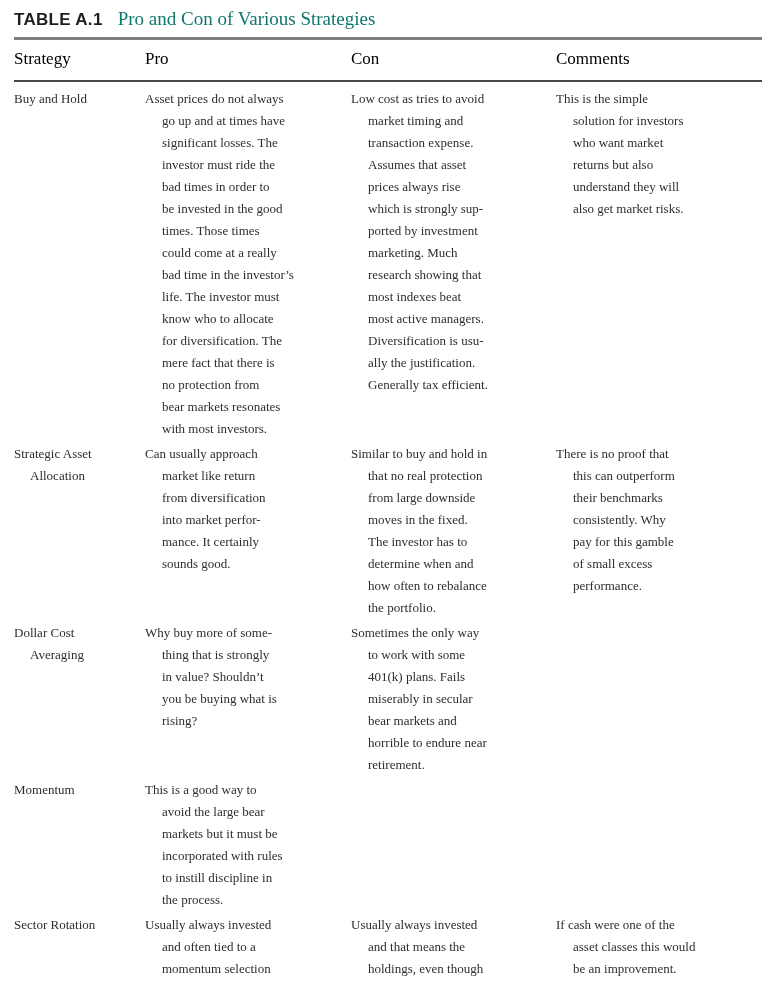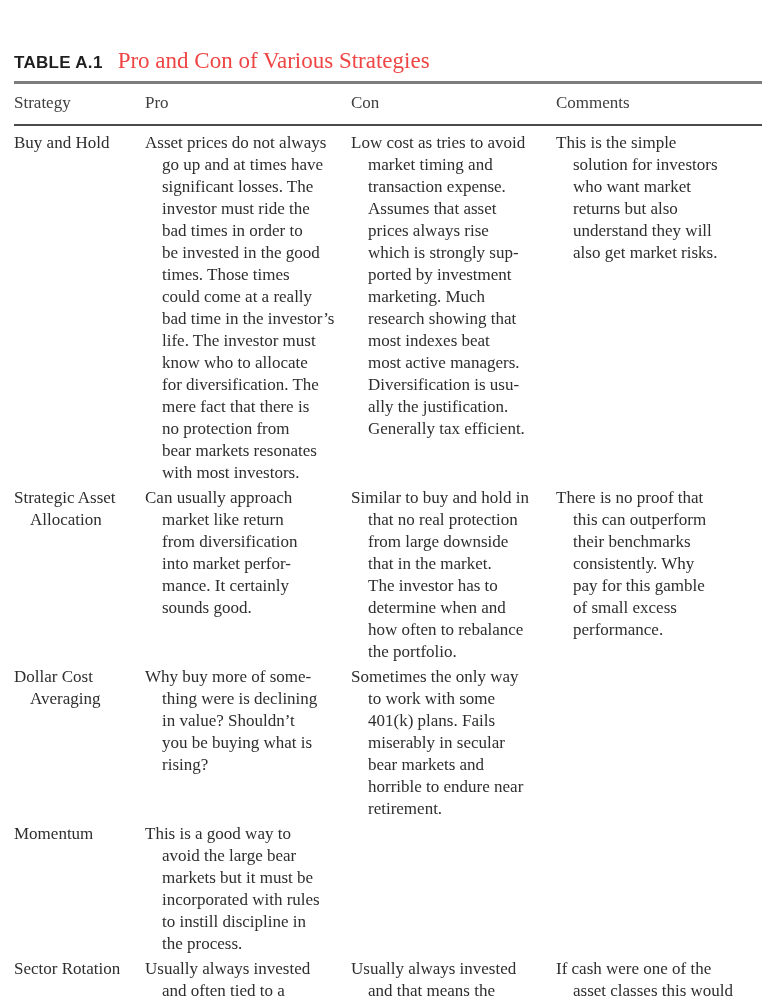--- a/index.html
+++ b/index.html
@@ -13,68 +13,67 @@
     overflow: hidden;
   }
   .page {
     box-sizing: border-box;
     width: 768px;
     height: 736px;
     padding: 8px 6px 0 14px;
     font-family: "Liberation Serif", serif;
     color: #2e2e2e;
     background: #ffffff;
-    margin-top: 40px;
   }
   .caption {
     display: flex;
     align-items: baseline;
     gap: 15px;
   }
   .caption-label {
     font-family: "Liberation Sans", sans-serif;
     font-weight: 700;
     font-size: 17px;
     letter-spacing: 0.3px;
     color: #1f1f1f;
   }
   .caption-title {
-    font-size: 23px;
-    color: #ef4444;
+    font-size: 19px;
+    color: #0f766e;
   }
   .rule-top {
     height: 2.5px;
     background: #7d7d7d;
     margin-top: 7px;
   }
   .grid {
     display: grid;
     grid-template-columns: 131px 206px 205px 1fr;
   }
   .col-headers {
     padding: 9px 0 11px 0;
     font-size: 17px;
   }
   .col-header {
-    color: #404040;
+    color: #000000;
   }
   .rule-header {
     height: 2px;
     background: #4a4a4a;
   }
   .tbody {
     margin-top: 6px;
   }
   .trow {
     display: grid;
     grid-template-columns: 131px 206px 205px 1fr;
     margin-bottom: 3px;
   }
   .cell {
-    font-size: 17px;
+    font-size: 13px;
     line-height: 22px;
     white-space: pre-line;
     padding-left: 17px;
     text-indent: -17px;
     padding-right: 10px;
     box-sizing: border-box;
   }
   .cell.strategy {
     padding-left: 16px;
     text-indent: -16px;
@@ -149,39 +148,39 @@
 Allocation</div>
       <div class="cell">Can usually approach
 market like return
 from diversification
 into market perfor-
 mance. It certainly
 sounds good.</div>
       <div class="cell">Similar to buy and hold in
 that no real protection
 from large downside
-that in the market.
+moves in the fixed.
 The investor has to
 determine when and
 how often to rebalance
 the portfolio.</div>
       <div class="cell">There is no proof that
 this can outperform
 their benchmarks
 consistently. Why
 pay for this gamble
 of small excess
 performance.</div>
     </div>
 
     <div class="trow">
       <div class="cell strategy">Dollar Cost
 Averaging</div>
       <div class="cell">Why buy more of some-
-thing were is declining
+thing that is strongly
 in value? Shouldn’t
 you be buying what is
 rising?</div>
       <div class="cell">Sometimes the only way
 to work with some
 401(k) plans. Fails
 miserably in secular
 bear markets and
 horrible to endure near
 retirement.</div>

